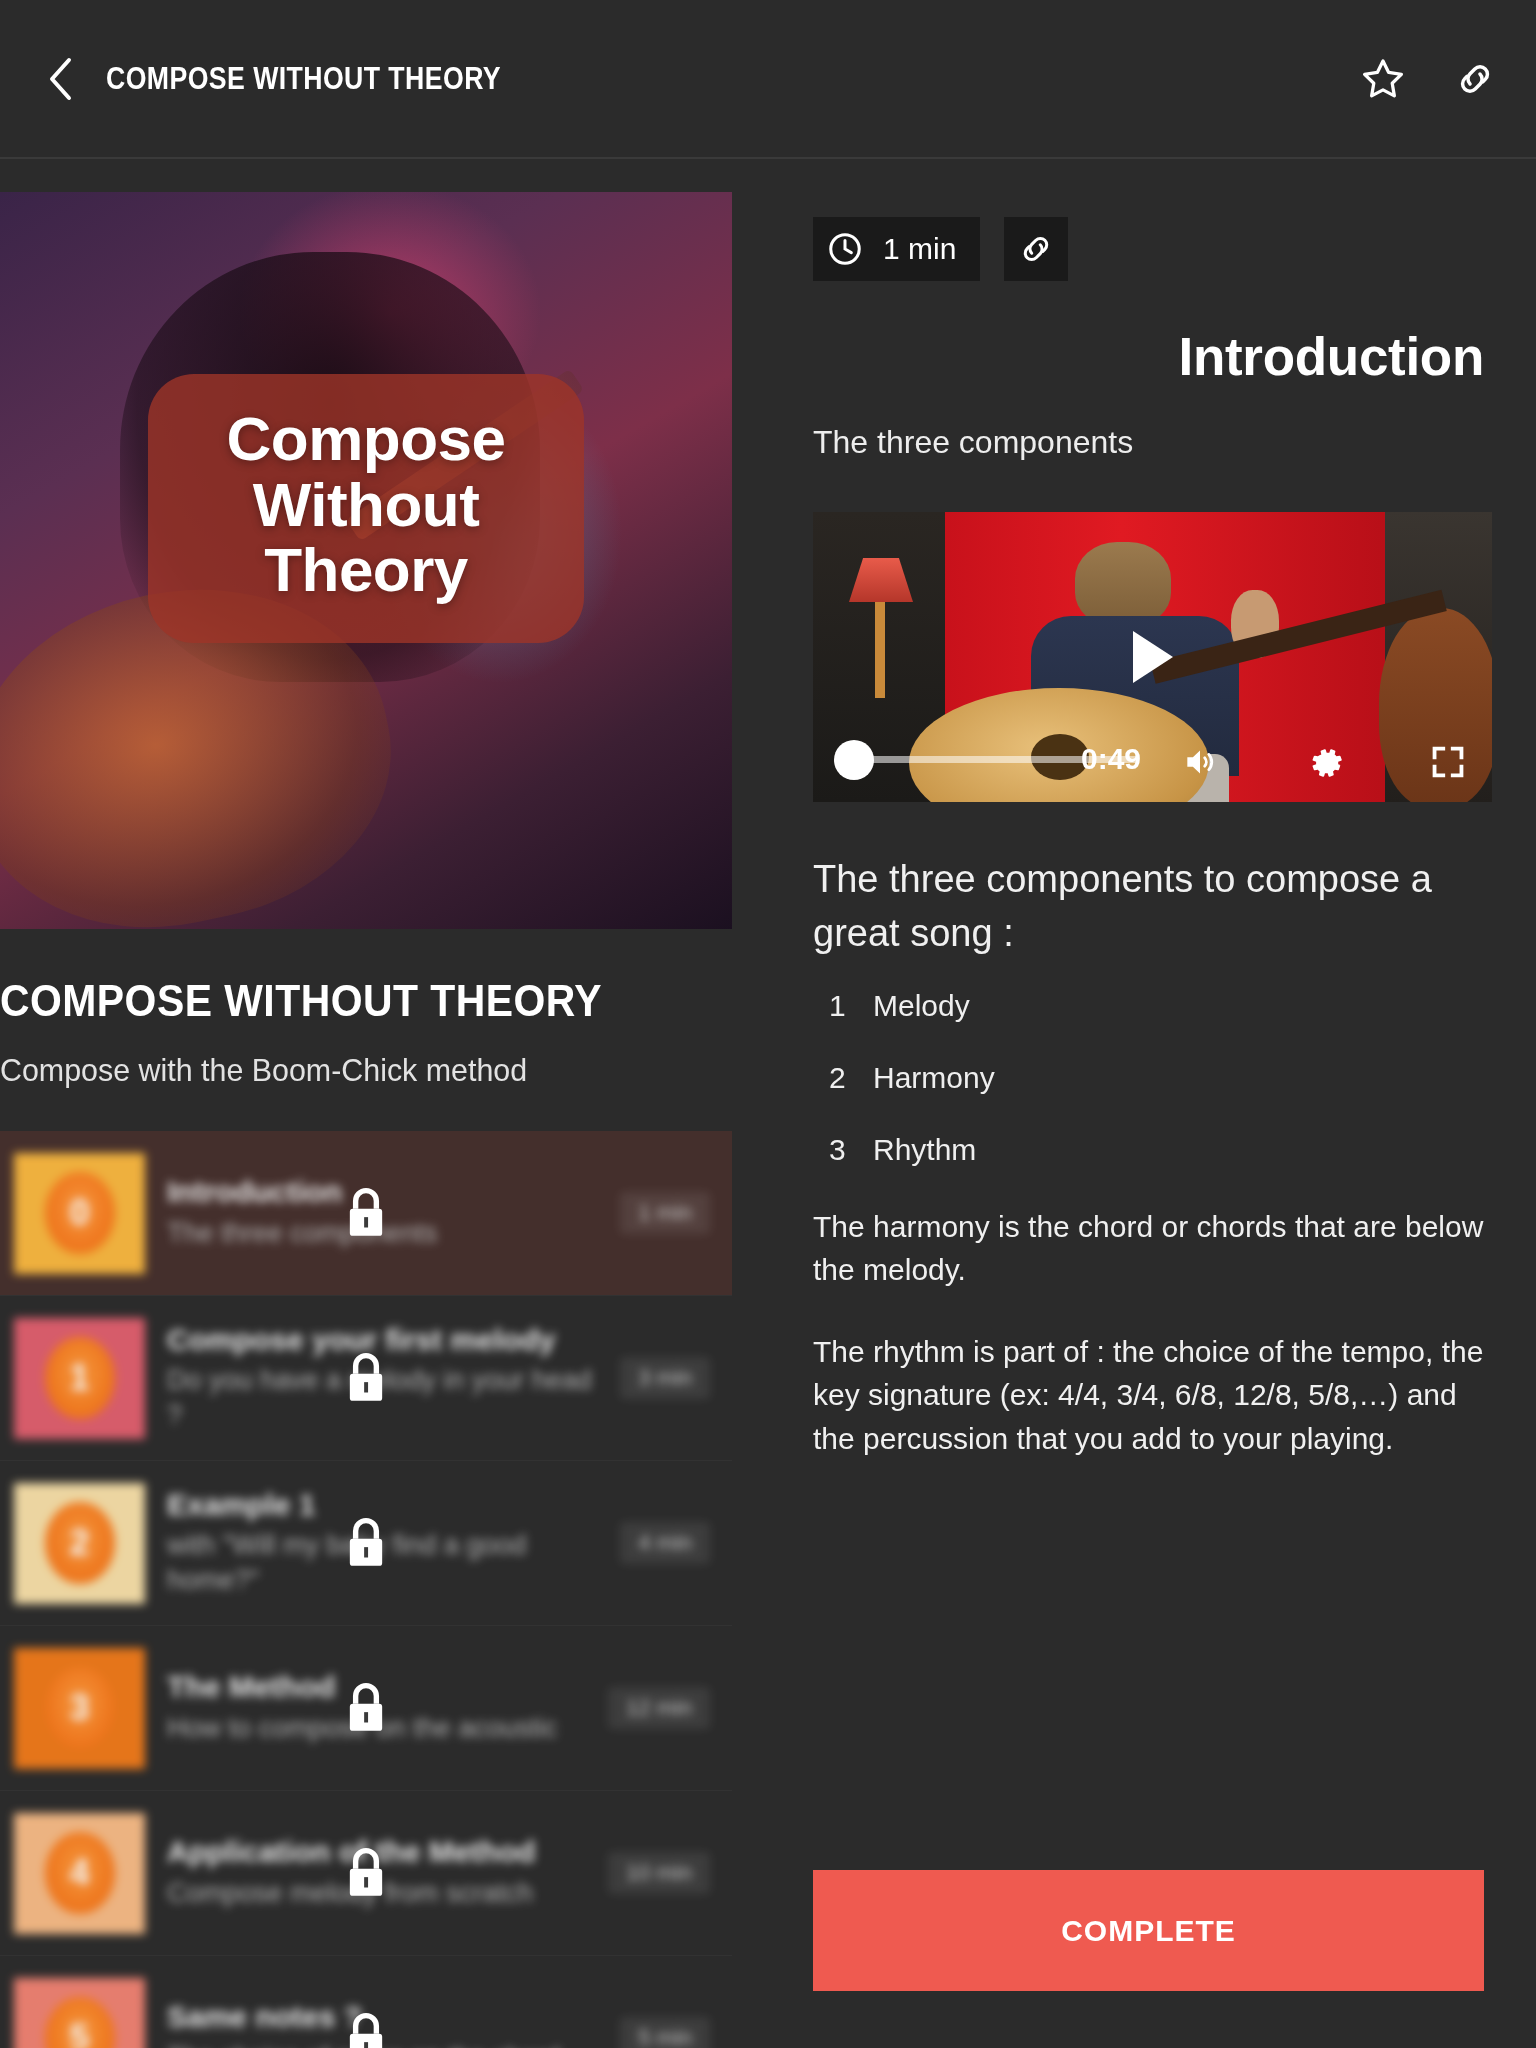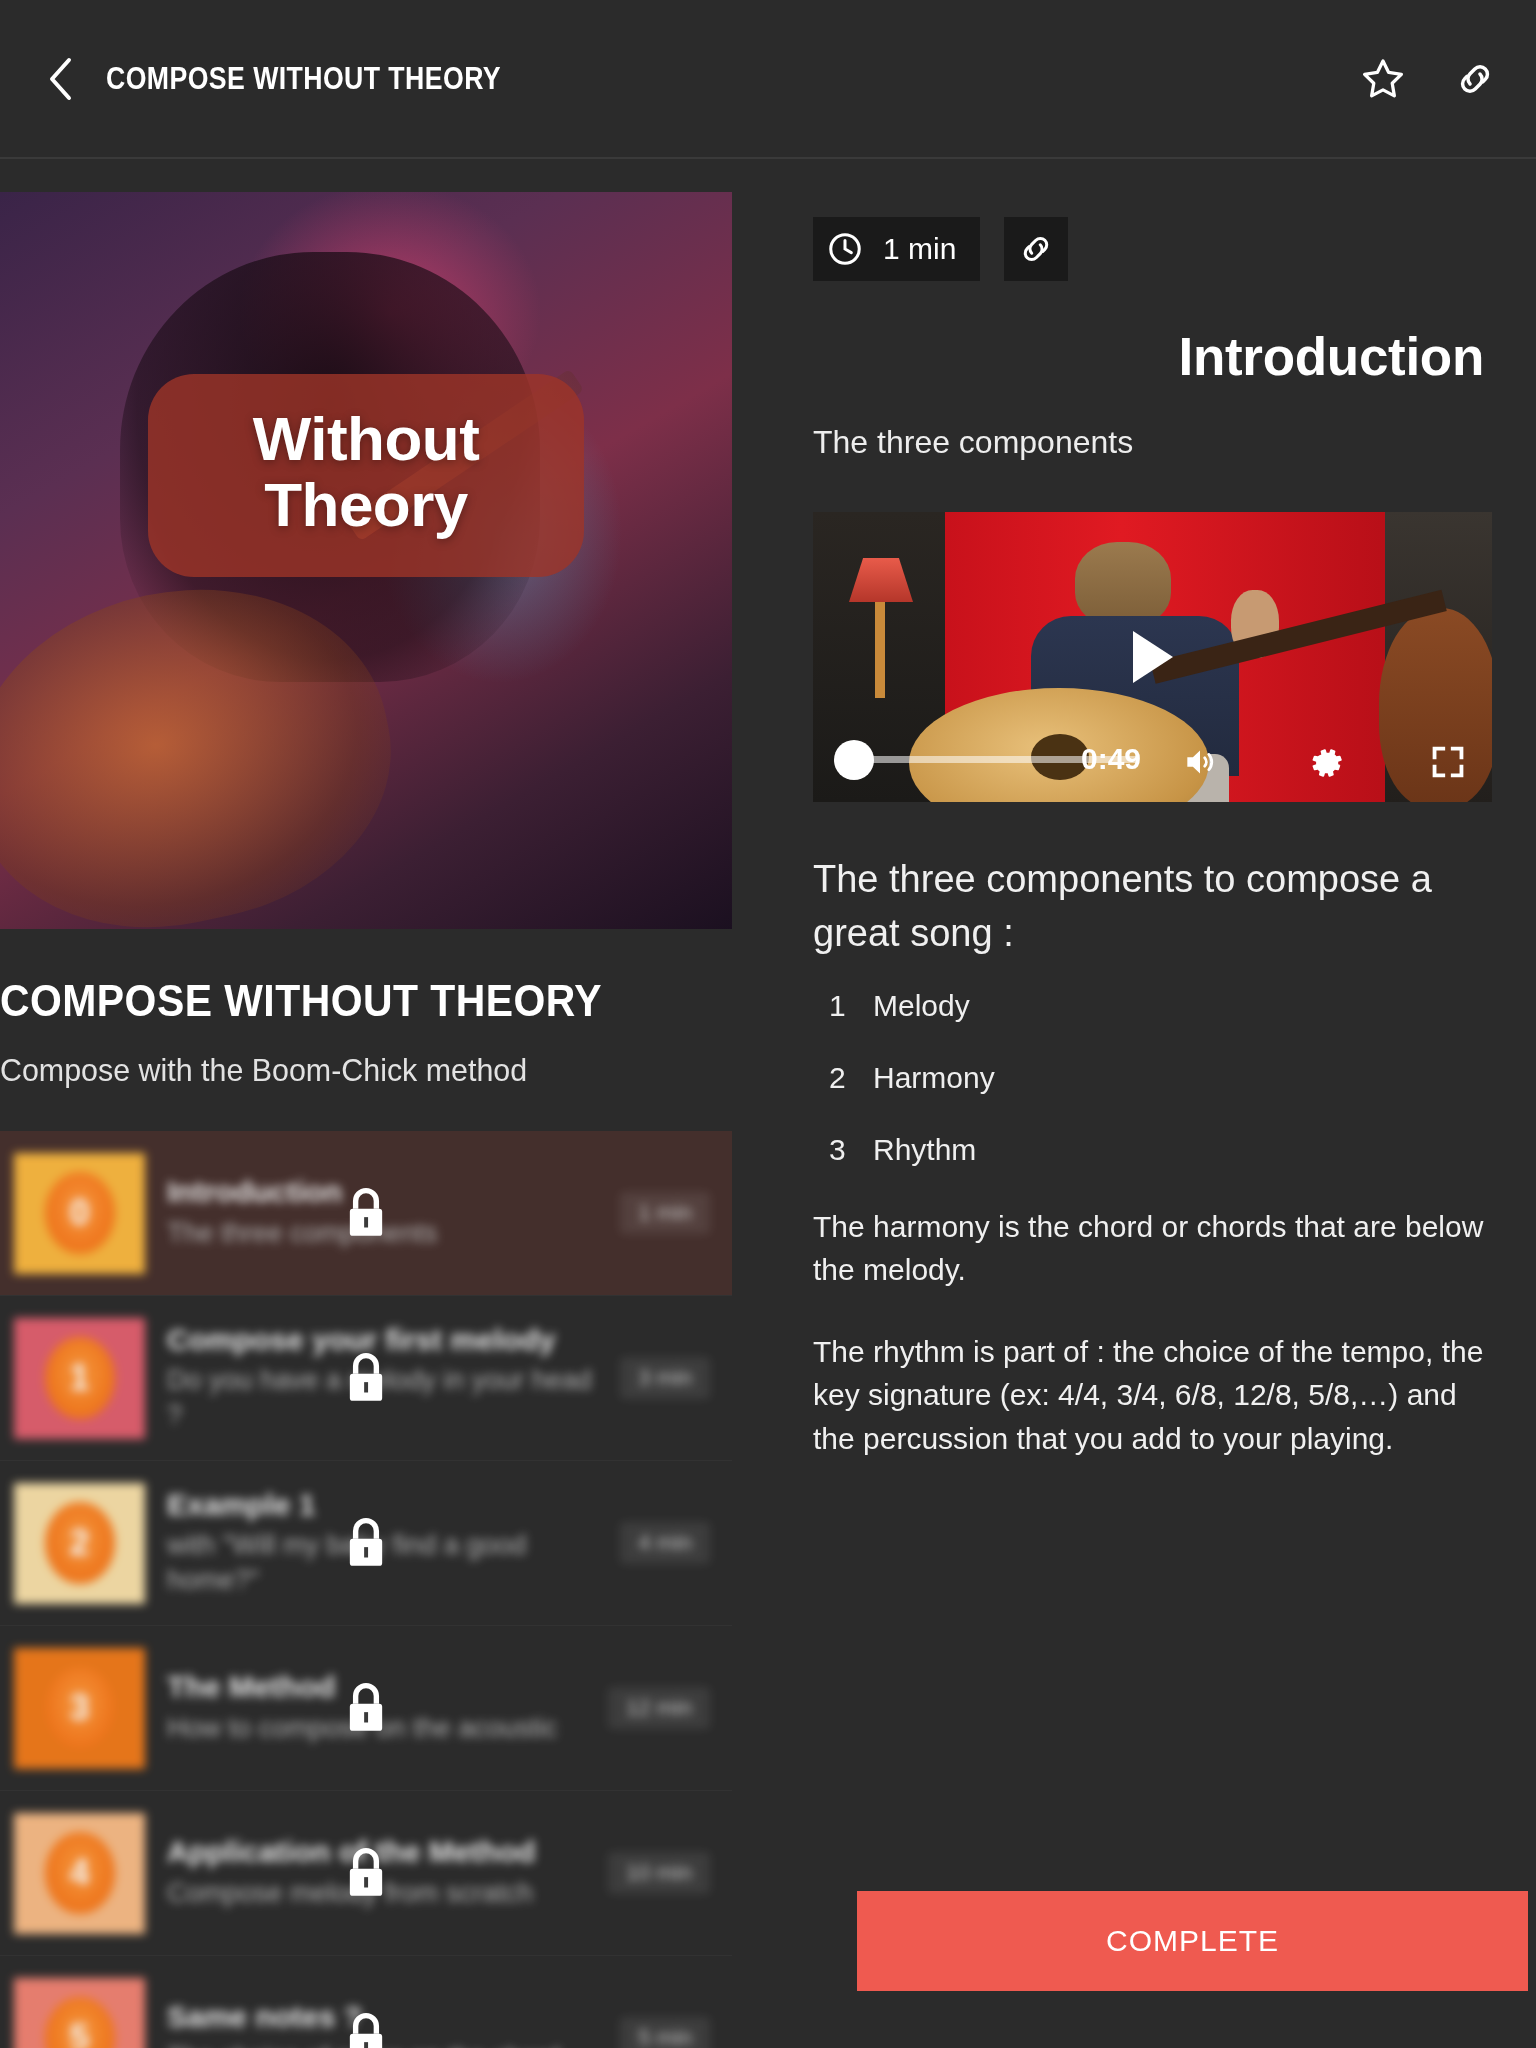--- a/index.html
+++ b/index.html
@@ -174,25 +174,24 @@
 
   .body-text { color:#f0f0f0; font-size:38px; line-height:1.42; margin-top: 51px; }
   .num-list { margin-top: 28px; }
   .num-item { display:flex; align-items:flex-start; margin-top: 38px; }
   .num-item:first-child { margin-top: 22px; }
   .num-idx { color:#efefef; font-size:30px; width: 60px; flex: 0 0 60px; text-align:left; padding-left: 16px; }
   .num-txt { color:#efefef; font-size:30px; }
   .para { color:#f0f0f0; font-size:30px; line-height:1.45; margin-top: 38px; }
 
   .complete-btn {
-    position:absolute; left:81px; bottom:57px; width: 671px; height: 100px;
-    background:#ef5a50; color:#fff; font-size:30px; font-weight:normal; letter-spacing:1px;
+    position:absolute; left:81px; bottom:57px; width: 671px; height: 121px;
+    background:#ef5a50; color:#fff; font-size:30px; font-weight:bold; letter-spacing:1px;
     display:flex; align-items:center; justify-content:center; border:0; cursor:pointer;
     font-family: "Liberation Sans Narrow", "Liberation Sans", sans-serif;
-    margin-left: 44px;
   }
 </style>
 </head>
 <body>
 
 <div class="app">
 
   <div class="header">
     <div class="back-btn">
       <svg width="26" height="44" viewBox="0 0 26 44">
@@ -217,20 +216,21 @@
 
   <div class="left-col">
 
     <div class="hero">
       <div class="glow-a"></div>
       <div class="glow-b"></div>
       <div class="silhouette"></div>
       <div class="neck"></div>
       <div class="guitar"></div>
       <div class="hero-card">
+        <div class="hero-card-line">Compose</div>
         <div class="hero-card-line">Without</div>
         <div class="hero-card-line">Theory</div>
       </div>
     </div>
 
     <div class="course-title">COMPOSE WITHOUT THEORY</div>
     <div class="course-sub">Compose with the Boom-Chick method</div>
 
     <div class="lesson-list" id="lesson-list">
         <div class="lesson-row active">

